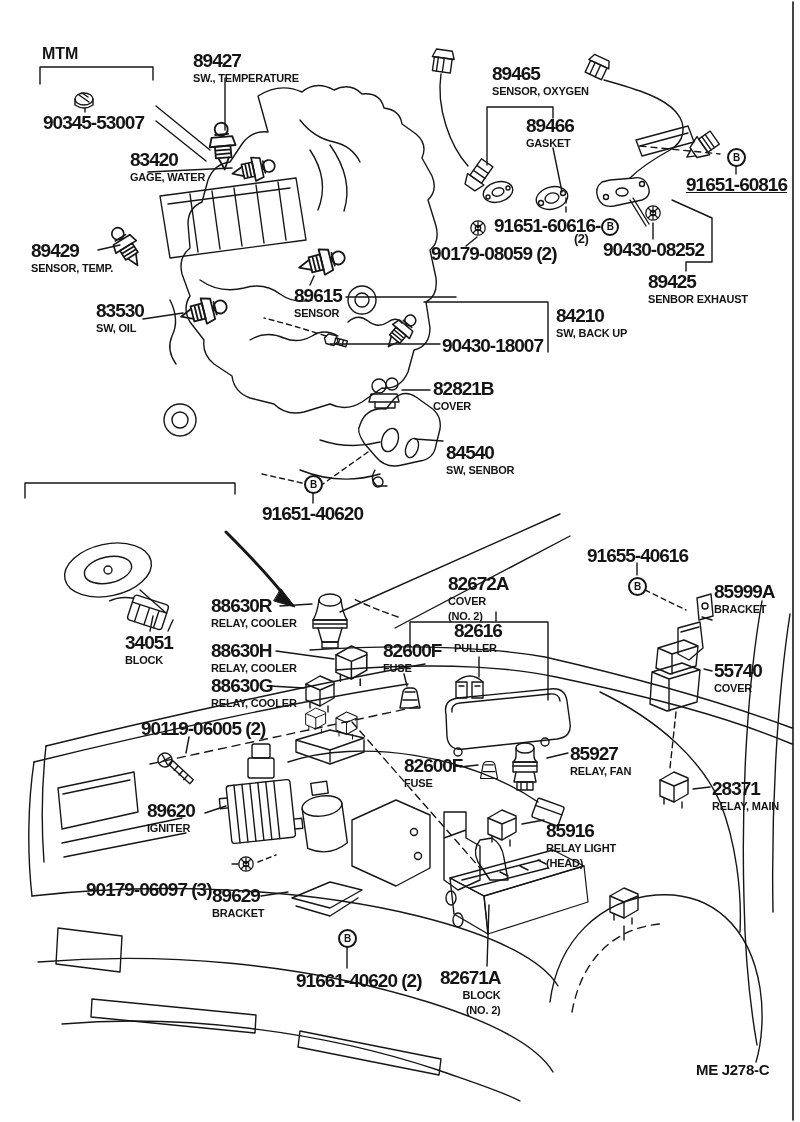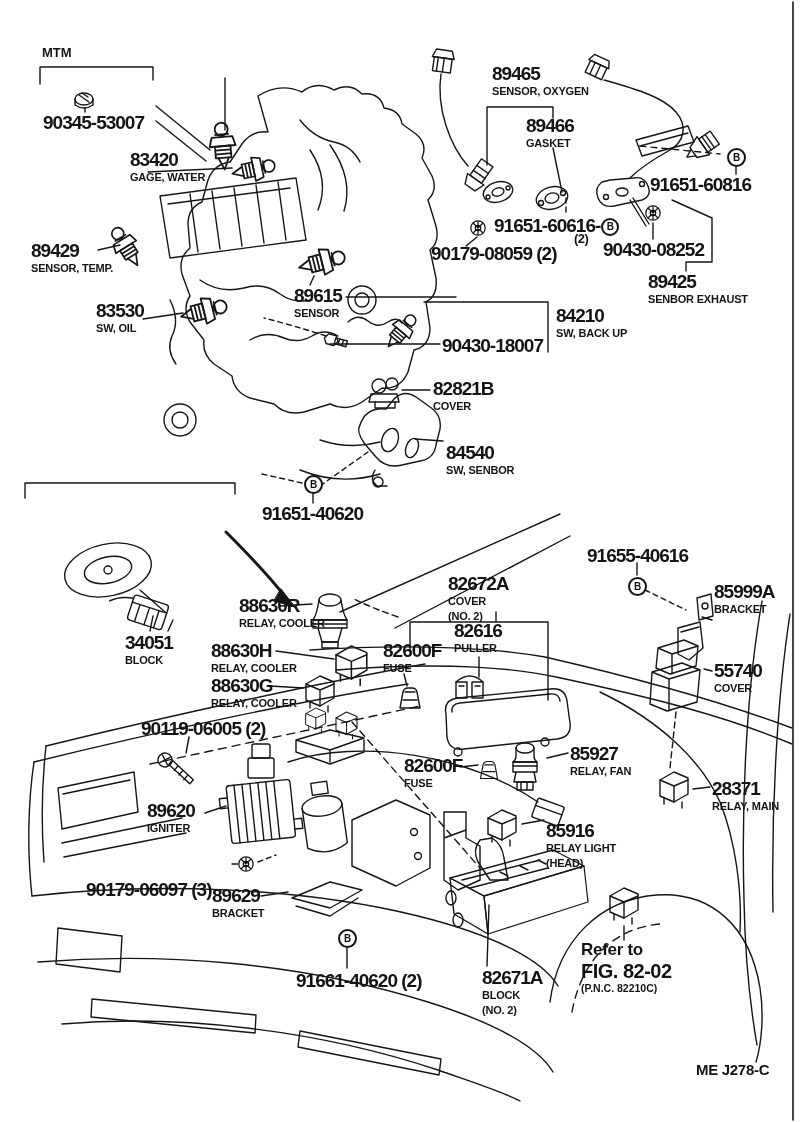--- a/index.html
+++ b/index.html
@@ -3,21 +3,21 @@
 <meta charset="utf-8">
 <style>
   html,body{margin:0;padding:0;background:#fff;}
   body{width:800px;height:1122px;position:relative;font-family:"Liberation Sans",sans-serif;color:#141414;overflow:hidden;}
   .stage{position:absolute;left:0;top:0;width:800px;height:1122px;}
   svg.art{position:absolute;left:0;top:0;}
   .lbl{position:absolute;white-space:nowrap;line-height:1;}
   .num{font-weight:700;font-size:19px;letter-spacing:-1px;line-height:1;}
   .desc{font-weight:700;font-size:11px;letter-spacing:-0.2px;line-height:1.2;margin-top:2px;}
   .qty{font-weight:700;font-size:13px;letter-spacing:-0.5px;}
-  .mtm{font-weight:700;font-size:13px;letter-spacing:0;}
+  .mtm{font-weight:700;font-size:16px;letter-spacing:0;}
   .ref{font-weight:700;font-size:17px;letter-spacing:-0.3px;}
   .refnum{font-weight:700;font-size:20px;letter-spacing:-0.5px;margin-top:3px;}
   .refsmall{font-weight:700;font-size:10.5px;margin-top:2px;}
   .code{font-weight:700;font-size:15px;letter-spacing:-0.3px;}
   .bcircle{display:inline-block;width:14px;height:14px;border:2px solid #141414;border-radius:50%;font-size:10px;font-weight:700;text-align:center;line-height:14px;letter-spacing:0;vertical-align:2px;margin-left:1px;}
   .bmark{position:absolute;width:15px;height:15px;border:2px solid #141414;border-radius:50%;font-size:10px;font-weight:700;text-align:center;line-height:15px;background:#fff;}
 </style>
 </head>
 <body>
 
@@ -329,20 +329,24 @@
     <path d="M92,999 L256,1015 L255,1033 L91,1017 Z"></path>
     <path d="M300,1031 L441,1059 L439,1075 L298,1047 Z"></path>
     <path d="M58,928 L122,936 L120,972 L56,964 Z"></path>
   </g>
 </svg>
 
 <div id="label-layer" style="position:absolute;left:0;top:0;width:800px;height:1122px;">
       <div class="lbl" style="left: 42px; top: 46px;">
         <div class="mtm">MTM</div>
       </div>
+      <div class="lbl" style="left: 193px; top: 51px;">
+        <div class="num">89427</div>
+        <div class="desc">SW., TEMPERATURE</div>
+      </div>
       <div class="lbl" style="left: 43px; top: 113px;">
         <div class="num">90345-53007</div>
       </div>
       <div class="lbl" style="left: 86px; top: 150px; margin-left: 44px;">
         <div class="num">83420</div>
         <div class="desc">GAGE, WATER</div>
       </div>
       <div class="lbl" style="left: 31px; top: 241px;">
         <div class="num">89429</div>
         <div class="desc">SENSOR, TEMP.</div>
@@ -356,21 +360,21 @@
         <div class="desc">SENSOR</div>
       </div>
       <div class="lbl" style="left: 492px; top: 64px;">
         <div class="num">89465</div>
         <div class="desc">SENSOR, OXYGEN</div>
       </div>
       <div class="lbl" style="left: 526px; top: 116px;">
         <div class="num">89466</div>
         <div class="desc">GASKET</div>
       </div>
-      <div class="lbl" style="left: 650px; top: 175px;">
+      <div class="lbl" style="left: 686px; top: 175px; text-decoration: underline;">
         <div class="num">91651-60816</div>
       </div>
       <div class="lbl" style="left: 494px; top: 216px;">
         <div class="num">91651-60616-<span class="bcircle">B</span></div>
       </div>
       <div class="lbl" style="left: 574px; top: 232px;">
         <div class="qty">(2)</div>
       </div>
       <div class="lbl" style="left: 431px; top: 244px;">
         <div class="num">90179-08059 (2)</div>
@@ -404,21 +408,21 @@
         <div class="num">91655-40616</div>
       </div>
       <div class="lbl" style="left: 714px; top: 582px;">
         <div class="num">85999A</div>
         <div class="desc">BRACKET</div>
       </div>
       <div class="lbl" style="left: 714px; top: 661px;">
         <div class="num">55740</div>
         <div class="desc">COVER</div>
       </div>
-      <div class="lbl" style="left: 211px; top: 596px; margin-left: 28px;">
+      <div class="lbl" style="left: 211px; top: 596px;">
         <div class="num">88630R</div>
         <div class="desc">RELAY, COOLER</div>
       </div>
       <div class="lbl" style="left: 211px; top: 641px;">
         <div class="num">88630H</div>
         <div class="desc">RELAY, COOLER</div>
       </div>
       <div class="lbl" style="left: 211px; top: 676px;">
         <div class="num">88630G</div>
         <div class="desc">RELAY, COOLER</div>
@@ -467,29 +471,24 @@
       <div class="lbl" style="left: 86px; top: 856px; margin-top: 24px;">
         <div class="num">90179-06097 (3)</div>
       </div>
       <div class="lbl" style="left: 212px; top: 886px;">
         <div class="num">89629</div>
         <div class="desc">BRACKET</div>
       </div>
       <div class="lbl" style="left: 296px; top: 971px;">
         <div class="num">91661-40620 (2)</div>
       </div>
-      <div class="lbl" style="left: 482px; top: 968px;">
+      <div class="lbl" style="left: 440px; top: 968px; text-align: right;">
         <div class="num">82671A</div>
         <div class="desc">BLOCK</div>
         <div class="desc">(NO. 2)</div>
-      </div>
-      <div class="lbl" style="left: 581px; top: 941px;">
-        <div class="ref">Refer to</div>
-        <div class="refnum">FIG. 82-02</div>
-        <div class="refsmall">(P.N.C. 82210C)</div>
       </div>
       <div class="lbl" style="left: 696px; top: 1062px;">
         <div class="code">ME J278-C</div>
       </div>
       <div class="bmark" style="left: 727px; top: 148px;">B</div>
       <div class="bmark" style="left: 304px; top: 475px;">B</div>
       <div class="bmark" style="left: 628px; top: 577px;">B</div>
       <div class="bmark" style="left: 338px; top: 929px;">B</div>
     </div>
 

